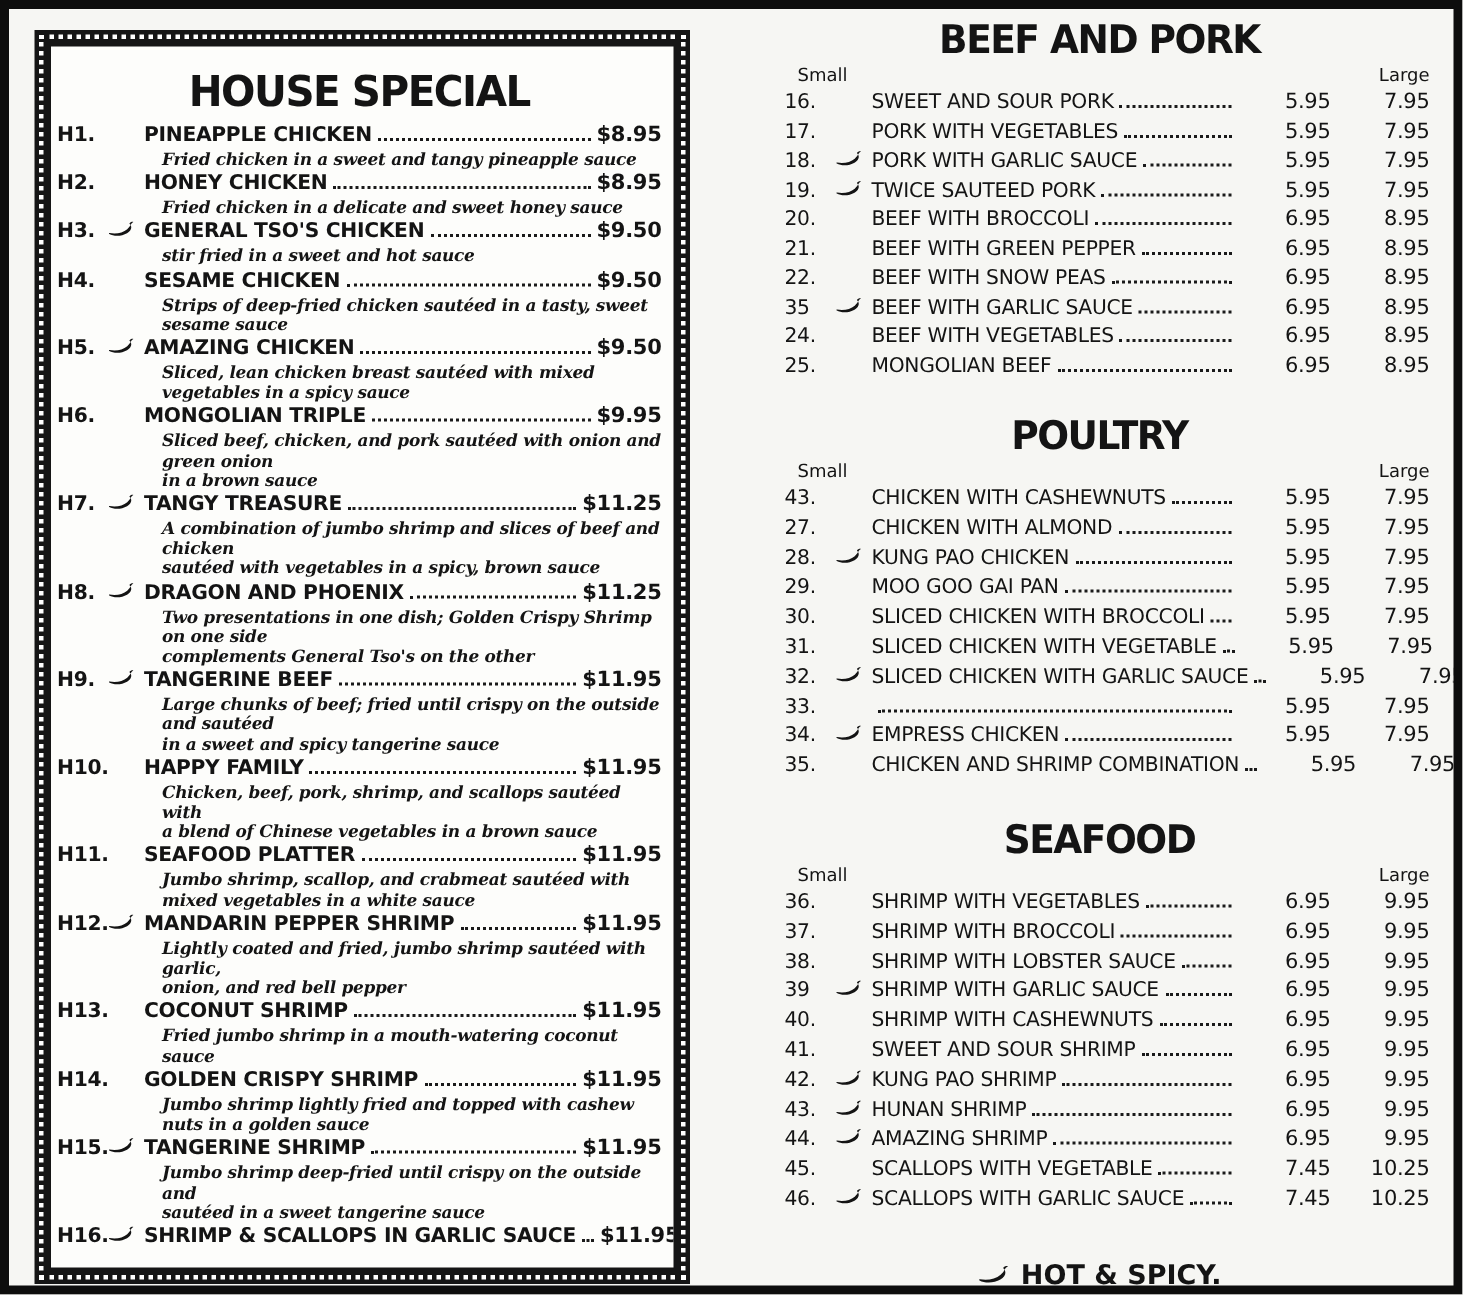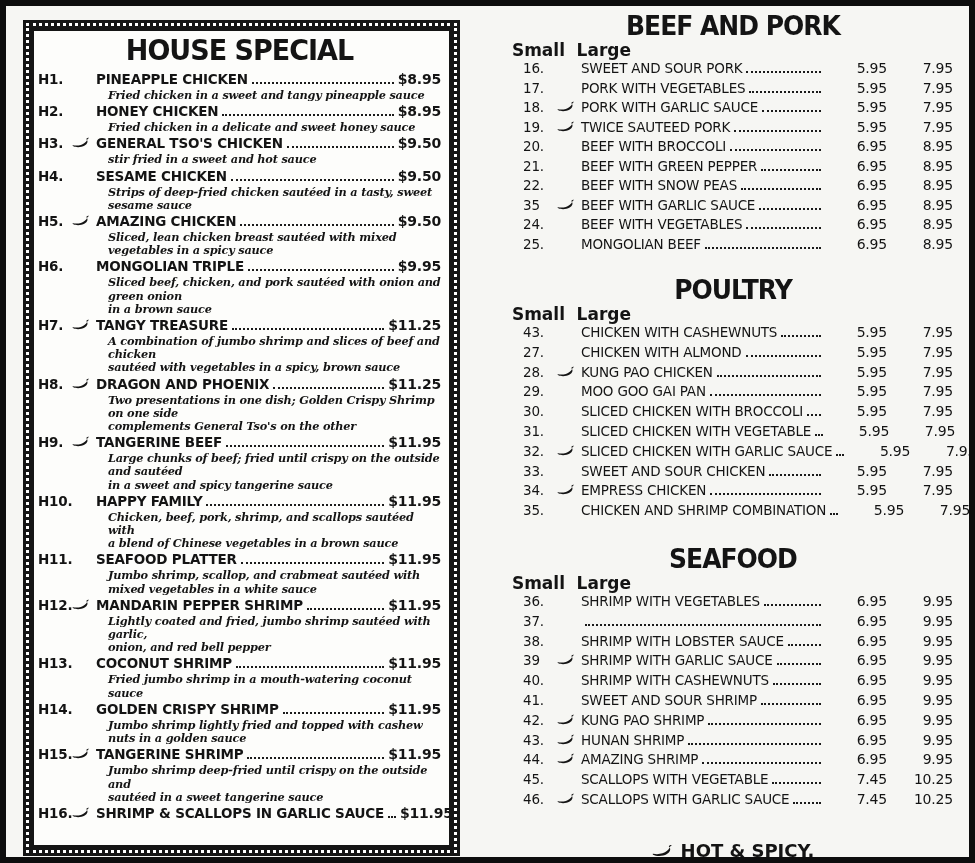--- a/index.html
+++ b/index.html
@@ -22,21 +22,21 @@
     background:#fdfdfb;
     border:11px solid #151515;
   }
   .house-dots{
     position:absolute;inset:-8px;
     border:3px dotted #ffffff;
     pointer-events:none;
   }
   .house-inner{
     position:relative;
-    padding:2px 8px 0 4px;
+    padding:13px 8px 0 4px;
     height:100%;
     box-sizing:border-box;
     overflow:hidden;
   }
   .house-title{
     text-align:center;
     font-size:27px;
     font-weight:800;
     letter-spacing:-1px;
     line-height:32px;
@@ -67,22 +67,22 @@
     position:absolute;left:497px;top:6px;
     width:460px;
   }
   .r-title{
     text-align:center;
     font-size:25px;font-weight:800;letter-spacing:-1px;
     line-height:30px;
     transform:scaleY(1.05);
   }
   .r-head{
-    display:flex;justify-content:flex-start;
-    font-weight:700;font-size:17px;line-height:17px;height:17px;
+    display:flex;justify-content:space-between;
+    font-weight:400;font-size:12px;line-height:17px;height:17px;
     padding-right:10px;
   }
   .r-head .col-small{width:62px;text-align:right;}
   .r-head .col-large{width:66px;text-align:right;}
   .r-row{
     display:flex;align-items:baseline;
     line-height:19.5px;height:19.5px;
     font-weight:400;font-size:13.5px;letter-spacing:-0.2px;
     white-space:nowrap;
     padding:0 10px 0 20px;
@@ -513,21 +513,20 @@
               </svg>
             </span>
             <span class="r-name">SLICED CHICKEN WITH GARLIC SAUCE</span>
             <span class="lead"></span>
             <span class="r-small">5.95</span>
             <span class="r-large">7.95</span>
           </div>
           <div class="r-row">
             <span class="r-num">33.</span>
             <span class="pep-slot"></span>
-            <span class="r-name">SWEET AND SOUR CHICKEN</span>
             <span class="lead"></span>
             <span class="r-small">5.95</span>
             <span class="r-large">7.95</span>
           </div>
           <div class="r-row">
             <span class="r-num">34.</span>
             <span class="pep-slot">
               <svg viewBox="0 0 26 16" width="17" height="11">
                 <path d="M23 4.2 C 24.6 6.6, 23.6 10.2, 19.4 12.6 C 14 15.8, 6 16, 1.3 13.4 C 0.7 13.0, 0.9 12.2, 1.6 12.3 C 8.4 13.5, 15.2 12.2, 19.6 8.4 C 21.2 7.0, 22.3 5.7, 23 4.2 Z M23 4.2 C 23.6 2.8, 24.7 1.6, 26 1 C 24.5 0.7, 22.7 1.2, 21.8 2.6 Z" fill="#141414"></path>
               </svg>
@@ -556,20 +555,21 @@
             <span class="r-num">36.</span>
             <span class="pep-slot"></span>
             <span class="r-name">SHRIMP WITH VEGETABLES</span>
             <span class="lead"></span>
             <span class="r-small">6.95</span>
             <span class="r-large">9.95</span>
           </div>
           <div class="r-row">
             <span class="r-num">37.</span>
             <span class="pep-slot"></span>
+            <span class="r-name">SHRIMP WITH BROCCOLI</span>
             <span class="lead"></span>
             <span class="r-small">6.95</span>
             <span class="r-large">9.95</span>
           </div>
           <div class="r-row">
             <span class="r-num">38.</span>
             <span class="pep-slot"></span>
             <span class="r-name">SHRIMP WITH LOBSTER SAUCE</span>
             <span class="lead"></span>
             <span class="r-small">6.95</span>

